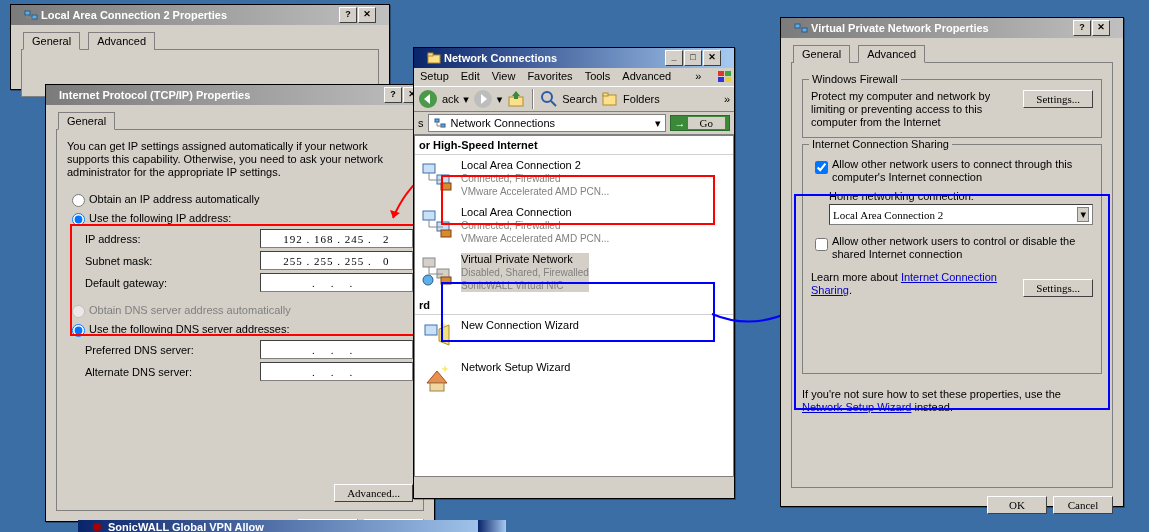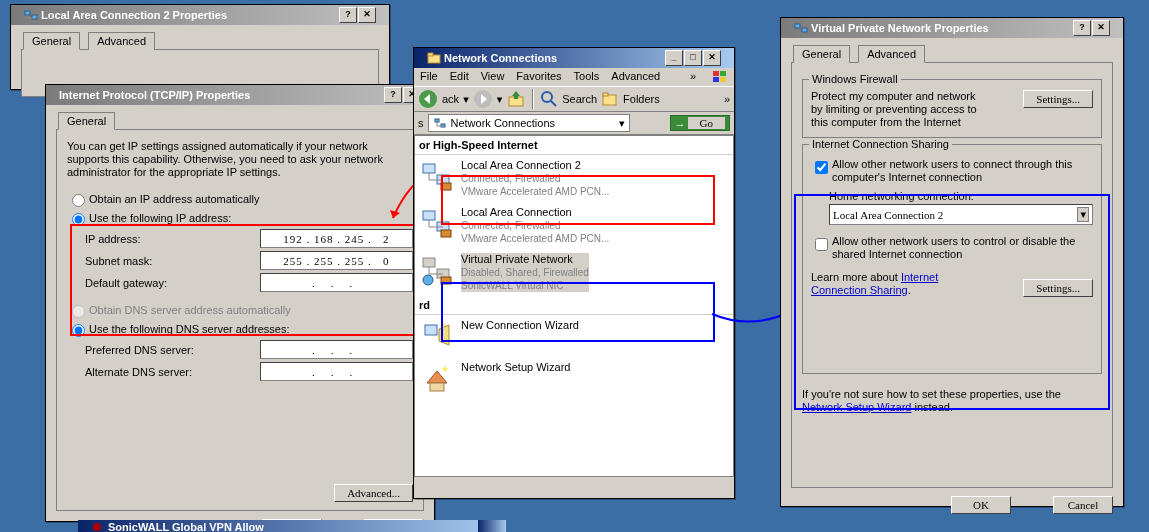--- a/index.html
+++ b/index.html
@@ -33,21 +33,21 @@
   .titlebar .btns{display:flex;gap:1px;}
   .titlebar .tbtn{width:16px;height:14px;background:#d4d0c8;border:1px solid #fff;border-right-color:#404040;border-bottom-color:#404040;font-size:9px;line-height:12px;text-align:center;color:#000;font-family:Marlett,Arial;cursor:default;}
   .dlg-body{ padding:6px 10px 10px; }
   .tabrow{display:flex;gap:8px;margin-left:2px;}
   .tab{ border:1px solid #808080; border-bottom:none; background:#d4d0c8; padding:2px 8px; font-size:11px; position:relative; top:1px;}
   .tab.active{ background:#d4d0c8; border-bottom:1px solid #d4d0c8; z-index:2;}
   .tab.inactive{ background:#d4d0c8; color:#000;}
   .tabpane{ border:1px solid #808080; background:#d4d0c8; padding:10px;}
   .groupbox{ border:1px solid #808080; padding:10px 8px 8px; margin:6px 0; position:relative;}
   .groupbox .gtitle{ position:absolute; top:-7px; left:6px; background:#d4d0c8; padding:0 3px;}
-  .btn{ background:#d4d0c8; border:1px solid #404040; border-top-color:#fff; border-left-color:#fff; padding:2px 12px; min-width:60px; font-size:11px; font-family:Tahoma; cursor:default;margin-left:36px;}
+  .btn{ background:#d4d0c8; border:1px solid #404040; border-top-color:#fff; border-left-color:#fff; padding:2px 12px; min-width:60px; font-size:11px; font-family:Tahoma; cursor:default;}
   .input{ background:#fff; border:1px solid #808080; border-top-color:#404040; border-left-color:#404040; padding:1px 3px; font-size:11px; font-family:Tahoma; height:15px;}
   .radio{margin-right:4px;}
   .disabled{color:#808080;}
   .iptxt{display:inline-block;width:180px;}
   .ipinput{width:150px; text-align:center; letter-spacing:1px;}
   .row{display:flex;align-items:center;margin:3px 0;}
   .right-btns{display:flex;justify-content:flex-end;gap:6px;margin-top:8px;}
   .link{color:#0000cd;text-decoration:underline;cursor:pointer;}
   .toolbar{background:#d4d0c8;border-bottom:1px solid #808080;padding:2px 4px;display:flex;align-items:center;gap:4px;font-size:11px;}
   .menubar{background:#d4d0c8;padding:2px 6px;display:flex;gap:12px;font-size:11px;border-bottom:1px solid #fff;}
@@ -178,21 +178,21 @@
       </span>
     <span>Network Connections</span>
     <span class="spacer"></span>
     <div class="btns">
       <div class="tbtn">_</div>
       <div class="tbtn">□</div>
       <div class="tbtn">✕</div>
     </div>
   </div>
   <div class="menubar">
-    <span>File</span>
+    <span>Setup</span>
     <span>Edit</span>
     <span>View</span>
     <span>Favorites</span>
     <span>Tools</span>
     <span>Advanced</span>
     <span style="flex:1"></span>
       <span>»</span>
     <span class="ticon" style="margin-left:4px;">
         <svg width="16" height="14">
           <rect x="1" y="1" width="6" height="5" fill="#d33"></rect>

